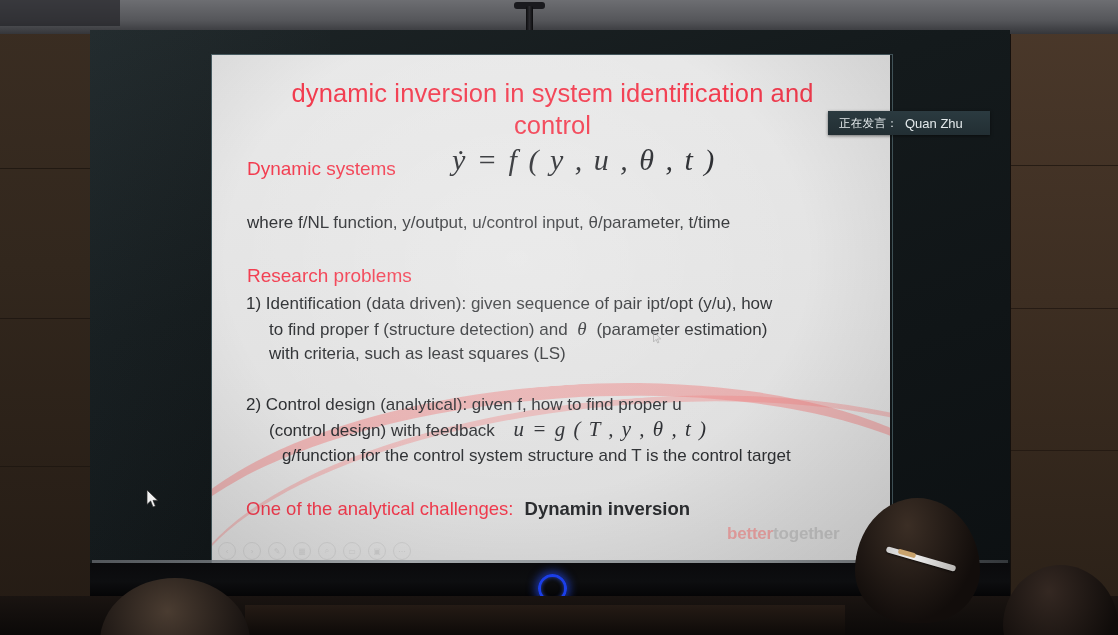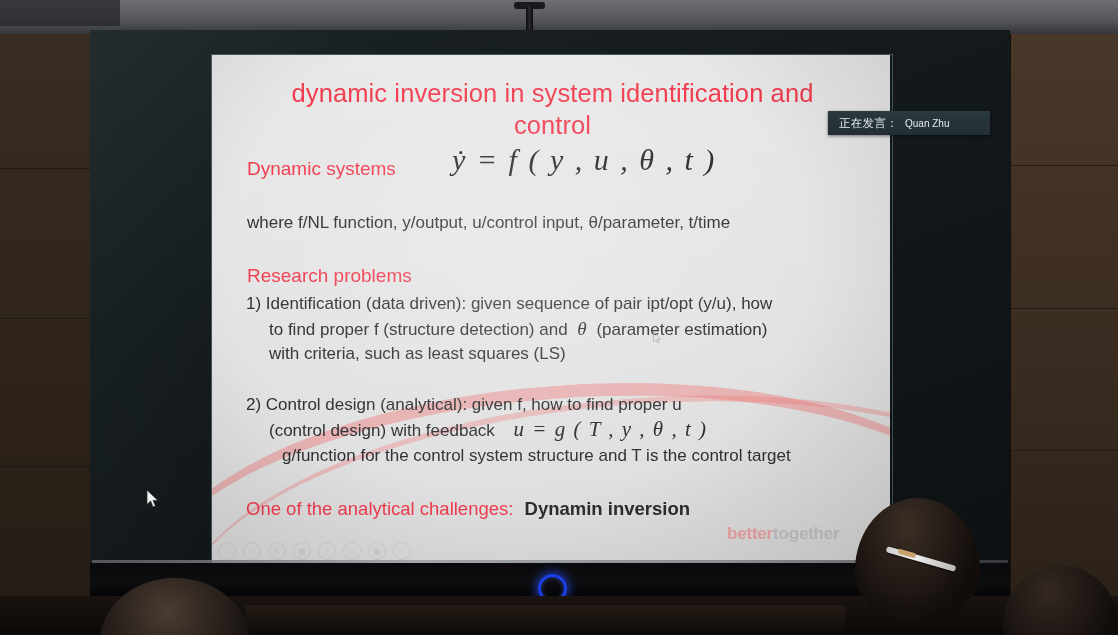--- a/index.html
+++ b/index.html
@@ -76,21 +76,21 @@
 
   .ppt-bar{position:absolute;left:6px;top:487px;display:flex;gap:7px;opacity:.22;}
   .ppt-bar .b{width:16px;height:16px;border-radius:50%;border:1px solid #9b9b9b;
     display:flex;align-items:center;justify-content:center;font-size:8px;color:#8e8e8e;}
 
   .badge{position:absolute;left:828px;top:111px;width:162px;height:24px;
     background:linear-gradient(180deg,#2b3a40,#222e33);
     display:flex;align-items:center;color:#e4eaec;font-size:11px;
     box-shadow:0 1px 3px rgba(0,0,0,.5);}
   .badge .cn{padding-left:11px;font-size:11.5px;letter-spacing:.3px;}
-  .badge .nm{padding-left:7px;font-size:10px;}
+  .badge .nm{padding-left:7px;font-size:13px;}
 
   .cursor-slide{position:absolute;left:441px;top:276px;width:9px;height:13px;opacity:.45;}
   .cursor-wall{position:absolute;left:146px;top:489px;width:13px;height:19px;}
 
   
   .head{position:absolute;border-radius:50% 50% 44% 44%/58% 58% 42% 42%;}
   .h1{left:100px;top:578px;width:150px;height:110px;
     background:radial-gradient(ellipse at 45% 30%,#4a3c31,#171210 72%);}
   .h2{left:855px;top:498px;width:125px;height:125px;
     background:radial-gradient(ellipse at 42% 22%,#3b2e25,#120d0b 70%);}

